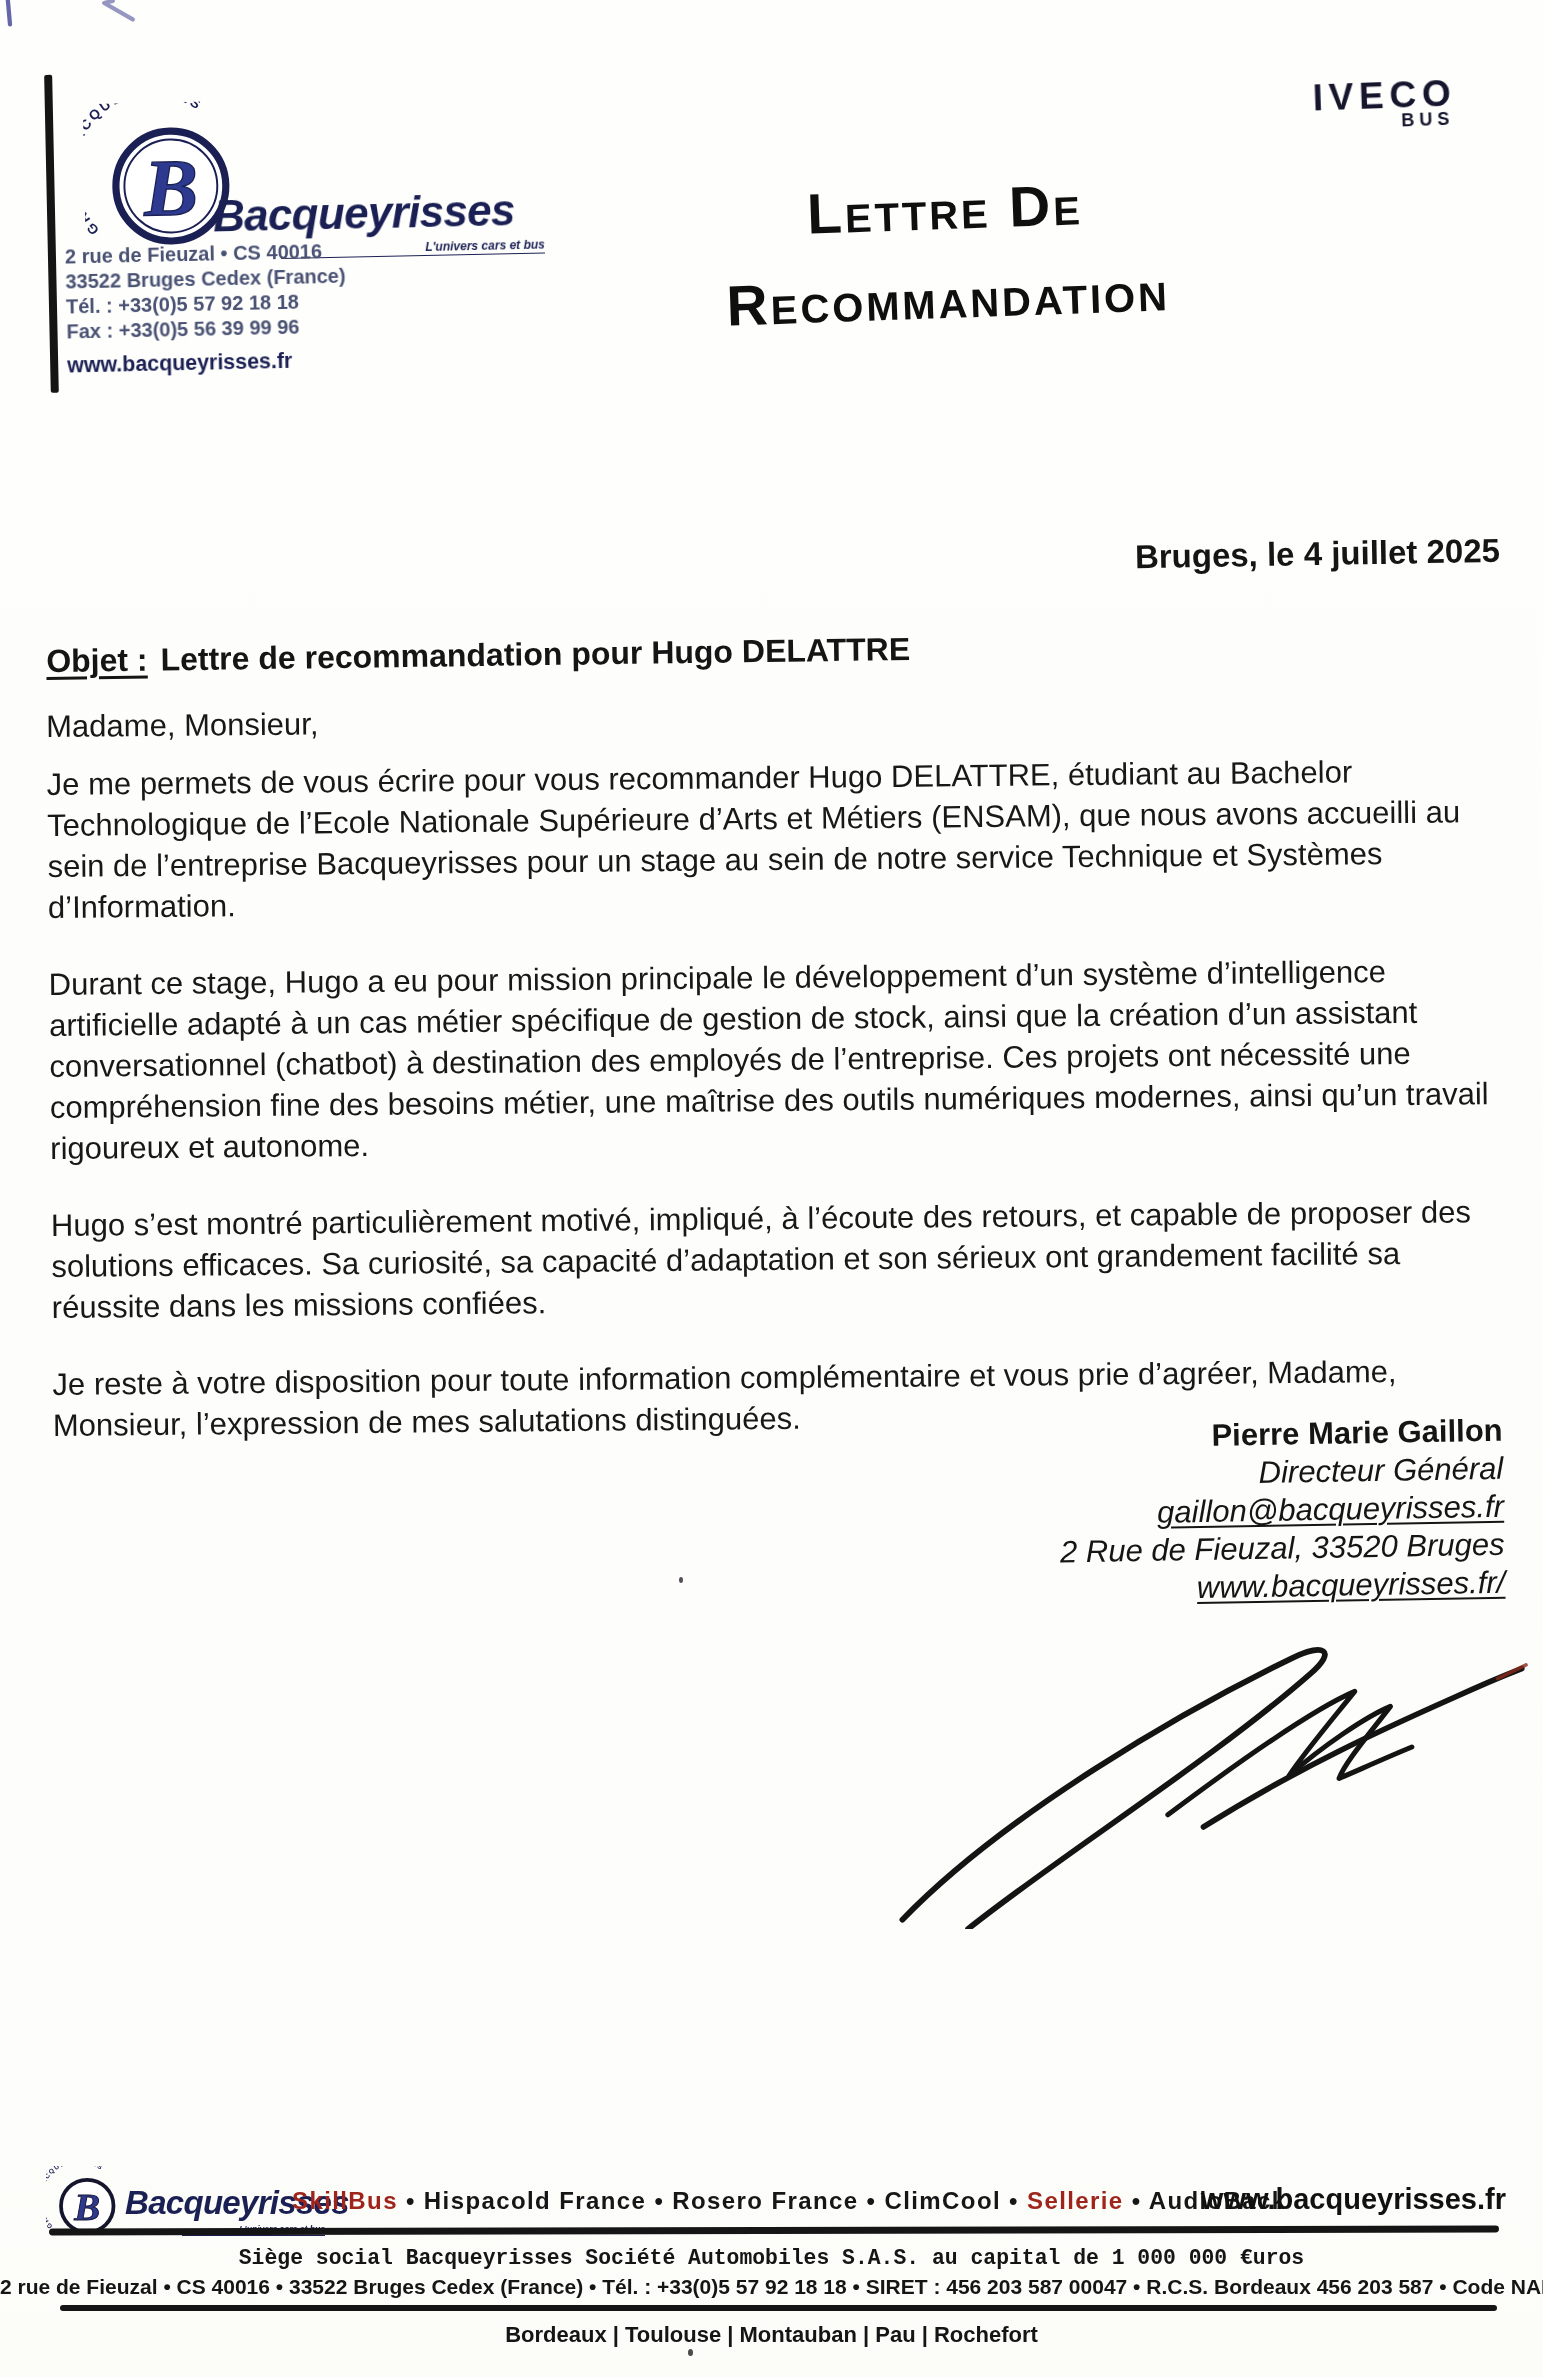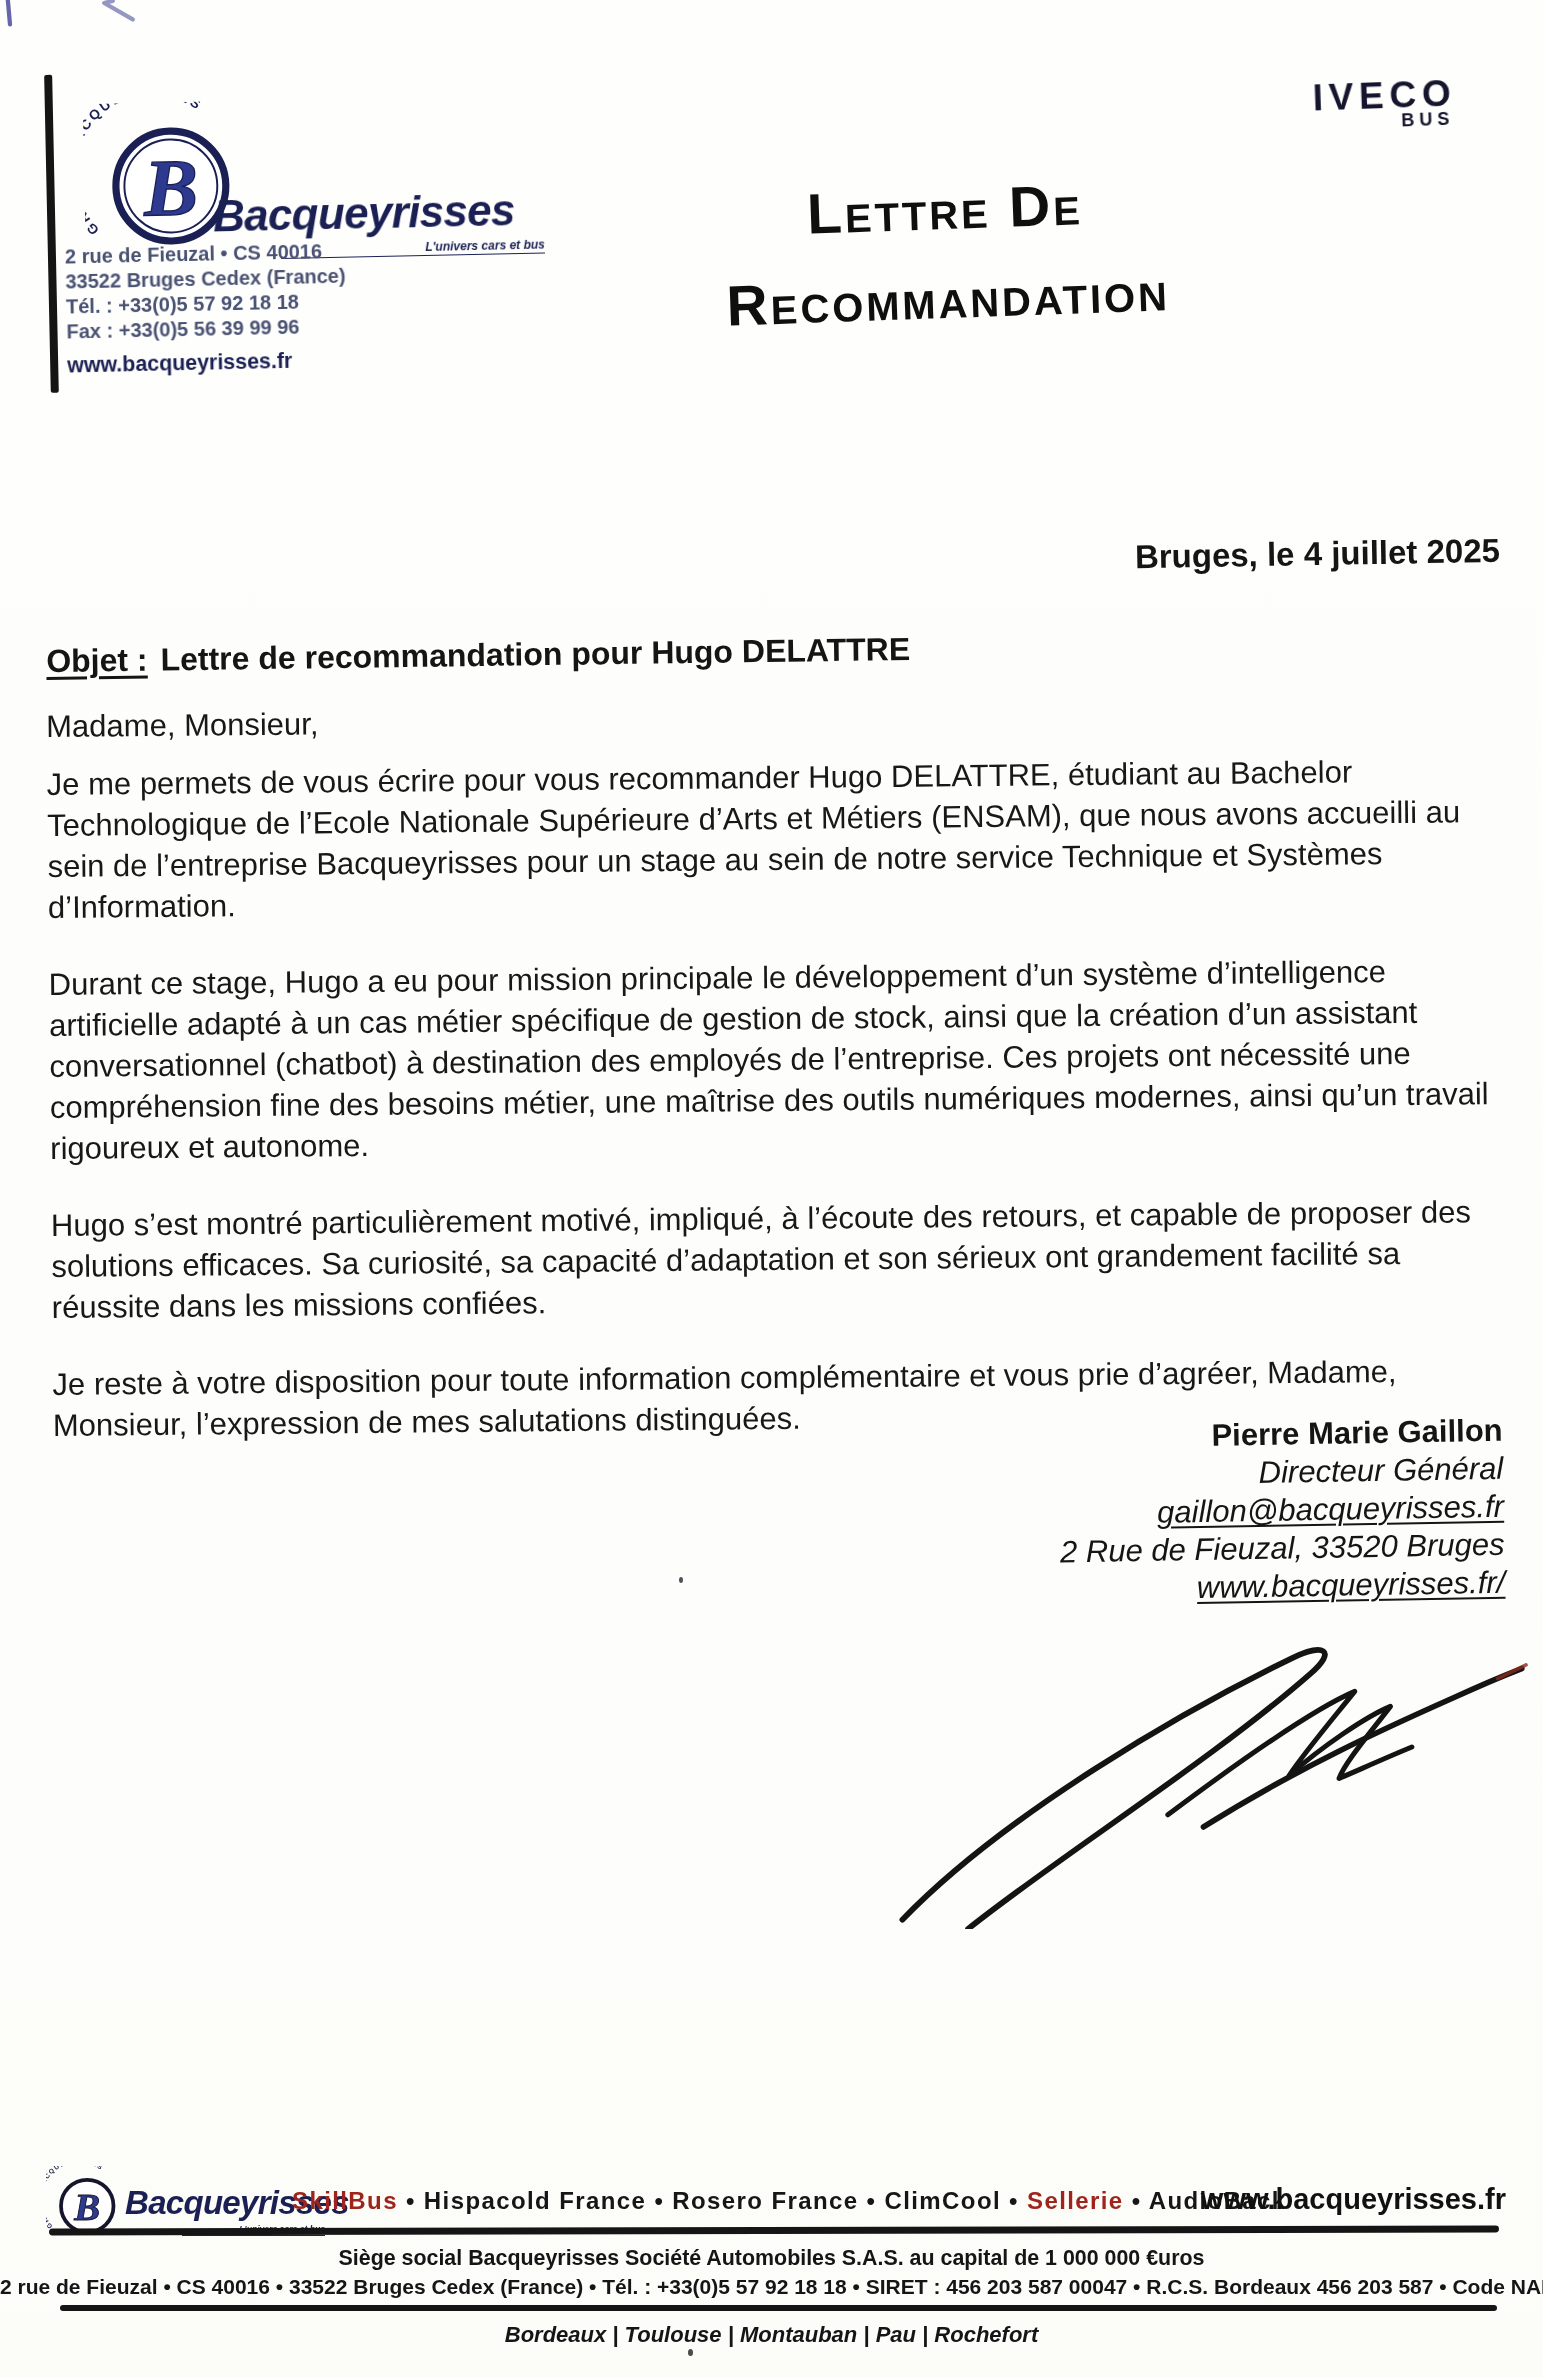--- a/index.html
+++ b/index.html
@@ -55,23 +55,23 @@
   .emblem.ft{left:0px; top:2.9px; width:75px; height:75px;}
   .wordmark.ft{left:79px; top:21.4px; font-size:33px;}
   .tagline.ft{left:136px; top:61px; width:143px; text-align:right; font-size:8.6px; border-bottom:1.1px solid var(--navy); padding-bottom:0.7px;}
   .f-brands{left:292px; top:2187px; width:893px; text-align:center; font-size:24px; font-weight:bold; letter-spacing:1.4px; color:#161616; white-space:nowrap;}
   .brand.accent{color:var(--brand_red);}
   .brand-sep{color:#161616;}
   .f-url{left:1200px; top:2183px; width:306px; text-align:right; font-size:29px; font-weight:bold; color:#111;}
   .rule{background:var(--ink); border-radius:4.3px;}
   .f-line1{left:49px; top:2227px; width:1450px; height:7.1px; transform:rotate(-0.12deg);}
   .f-line2{left:60px; top:2305px; width:1437px; height:6.4px;}
-  .f-legal1{left:0px; top:2246px; width:1543px; text-align:center; font-size:21.4px; font-weight:bold; white-space:nowrap;}
+  .f-legal1{left:0px; top:2246px; width:1543px; text-align:center; font-size:21.4px; font-weight:bold; white-space:nowrap;font-family:Liberation Mono, monospace;}
   .f-legal2{left:0px; top:2275px; width:1543px; text-align:center; font-size:21px; font-weight:bold; white-space:nowrap;}
-  .f-cities{left:0px; top:2322px; width:1543px; text-align:center; font-size:22px; font-weight:bold;font-style:italic;}
+  .f-cities{left:0px; top:2322px; width:1543px; text-align:center; font-size:22px; font-weight:bold;}
   .dot-artifact{left:688px; top:2349px; width:5px; height:7.1px; background:#2b2b2b; border-radius:50%; opacity:.85;}
   .speck{left:679px; top:1577px; width:4.3px; height:6.4px; background:#2a2230; border-radius:50%; opacity:.8;}
 </style>
 </head>
 <body>
 
 <div class="page" data-name="scanned-letter-page">
 
   <svg class="abs" data-name="pen-mark-artifacts" style="left:0;top:0;" width="157" height="36" viewBox="0 0 220 50">
     <path d="M 11 0 L 14 34" stroke="#4b4b9b" stroke-width="6" stroke-linecap="round" fill="none" opacity=".85"></path>

